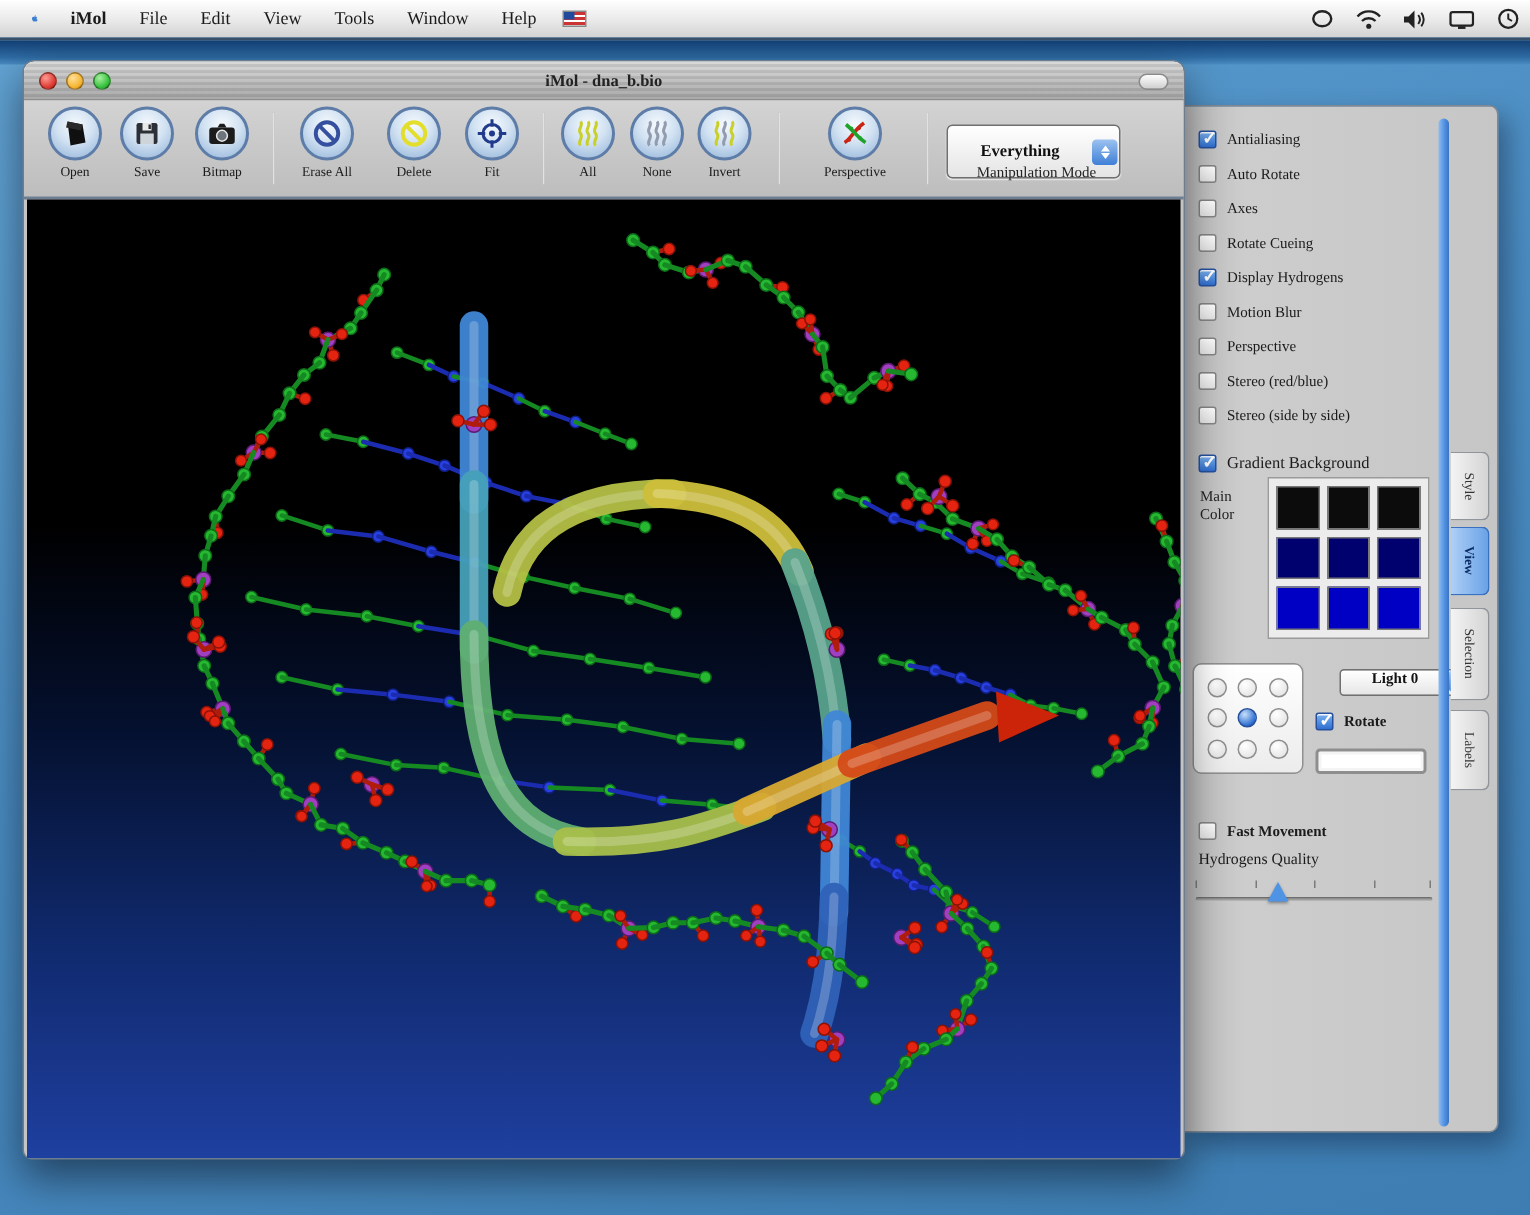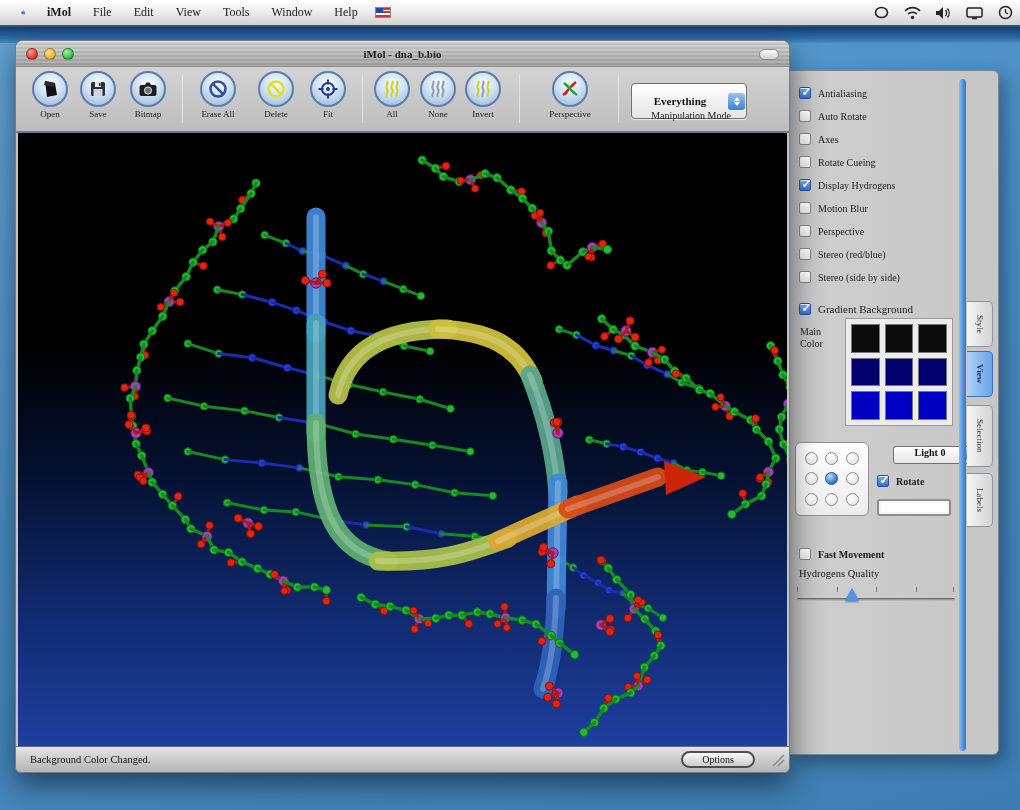--- a/index.html
+++ b/index.html
@@ -1013,25 +1013,15 @@
           <circle cx="118" cy="300" r="5.2" fill="#a040c0" stroke="#5a1a70" stroke-width="1"></circle>
           <line x1="118" y1="300" x2="128.7954721444849" y2="297.88865417857465" stroke="#b01c0c" stroke-width="3" stroke-linecap="round"></line>
           <circle cx="128.7954721444849" cy="297.88865417857465" r="4" fill="#e42410" stroke="#8a1206" stroke-width="1"></circle>
           <line x1="118" y1="300" x2="127.81890458182103" y2="295.04125894877603" stroke="#b01c0c" stroke-width="3" stroke-linecap="round"></line>
           <circle cx="127.81890458182103" cy="295.04125894877603" r="4" fill="#e42410" stroke="#8a1206" stroke-width="1"></circle>
           <line x1="118" y1="300" x2="110.96760282049303" y2="291.5415492015581" stroke="#b01c0c" stroke-width="3" stroke-linecap="round"></line>
           <circle cx="110.96760282049303" cy="291.5415492015581" r="4" fill="#e42410" stroke="#8a1206" stroke-width="1"></circle>
         </svg>
     </div>
 
-    <div id="statusbar">
-      <span>Background Color Changed.</span>
-      <div id="options-btn">
-          <span>Options</span>
-        </div>
-      <svg id="grip" width="16" height="16" viewBox="0 0 16 16">
-        <line x1="4" y1="15" x2="15" y2="4" stroke="#8a8a8a" stroke-width="1.5"></line>
-        <line x1="9" y1="15" x2="15" y2="9" stroke="#8a8a8a" stroke-width="1.5"></line>
-      </svg>
-    </div>
   </div>
 
 </div>
 
 </body></html>

